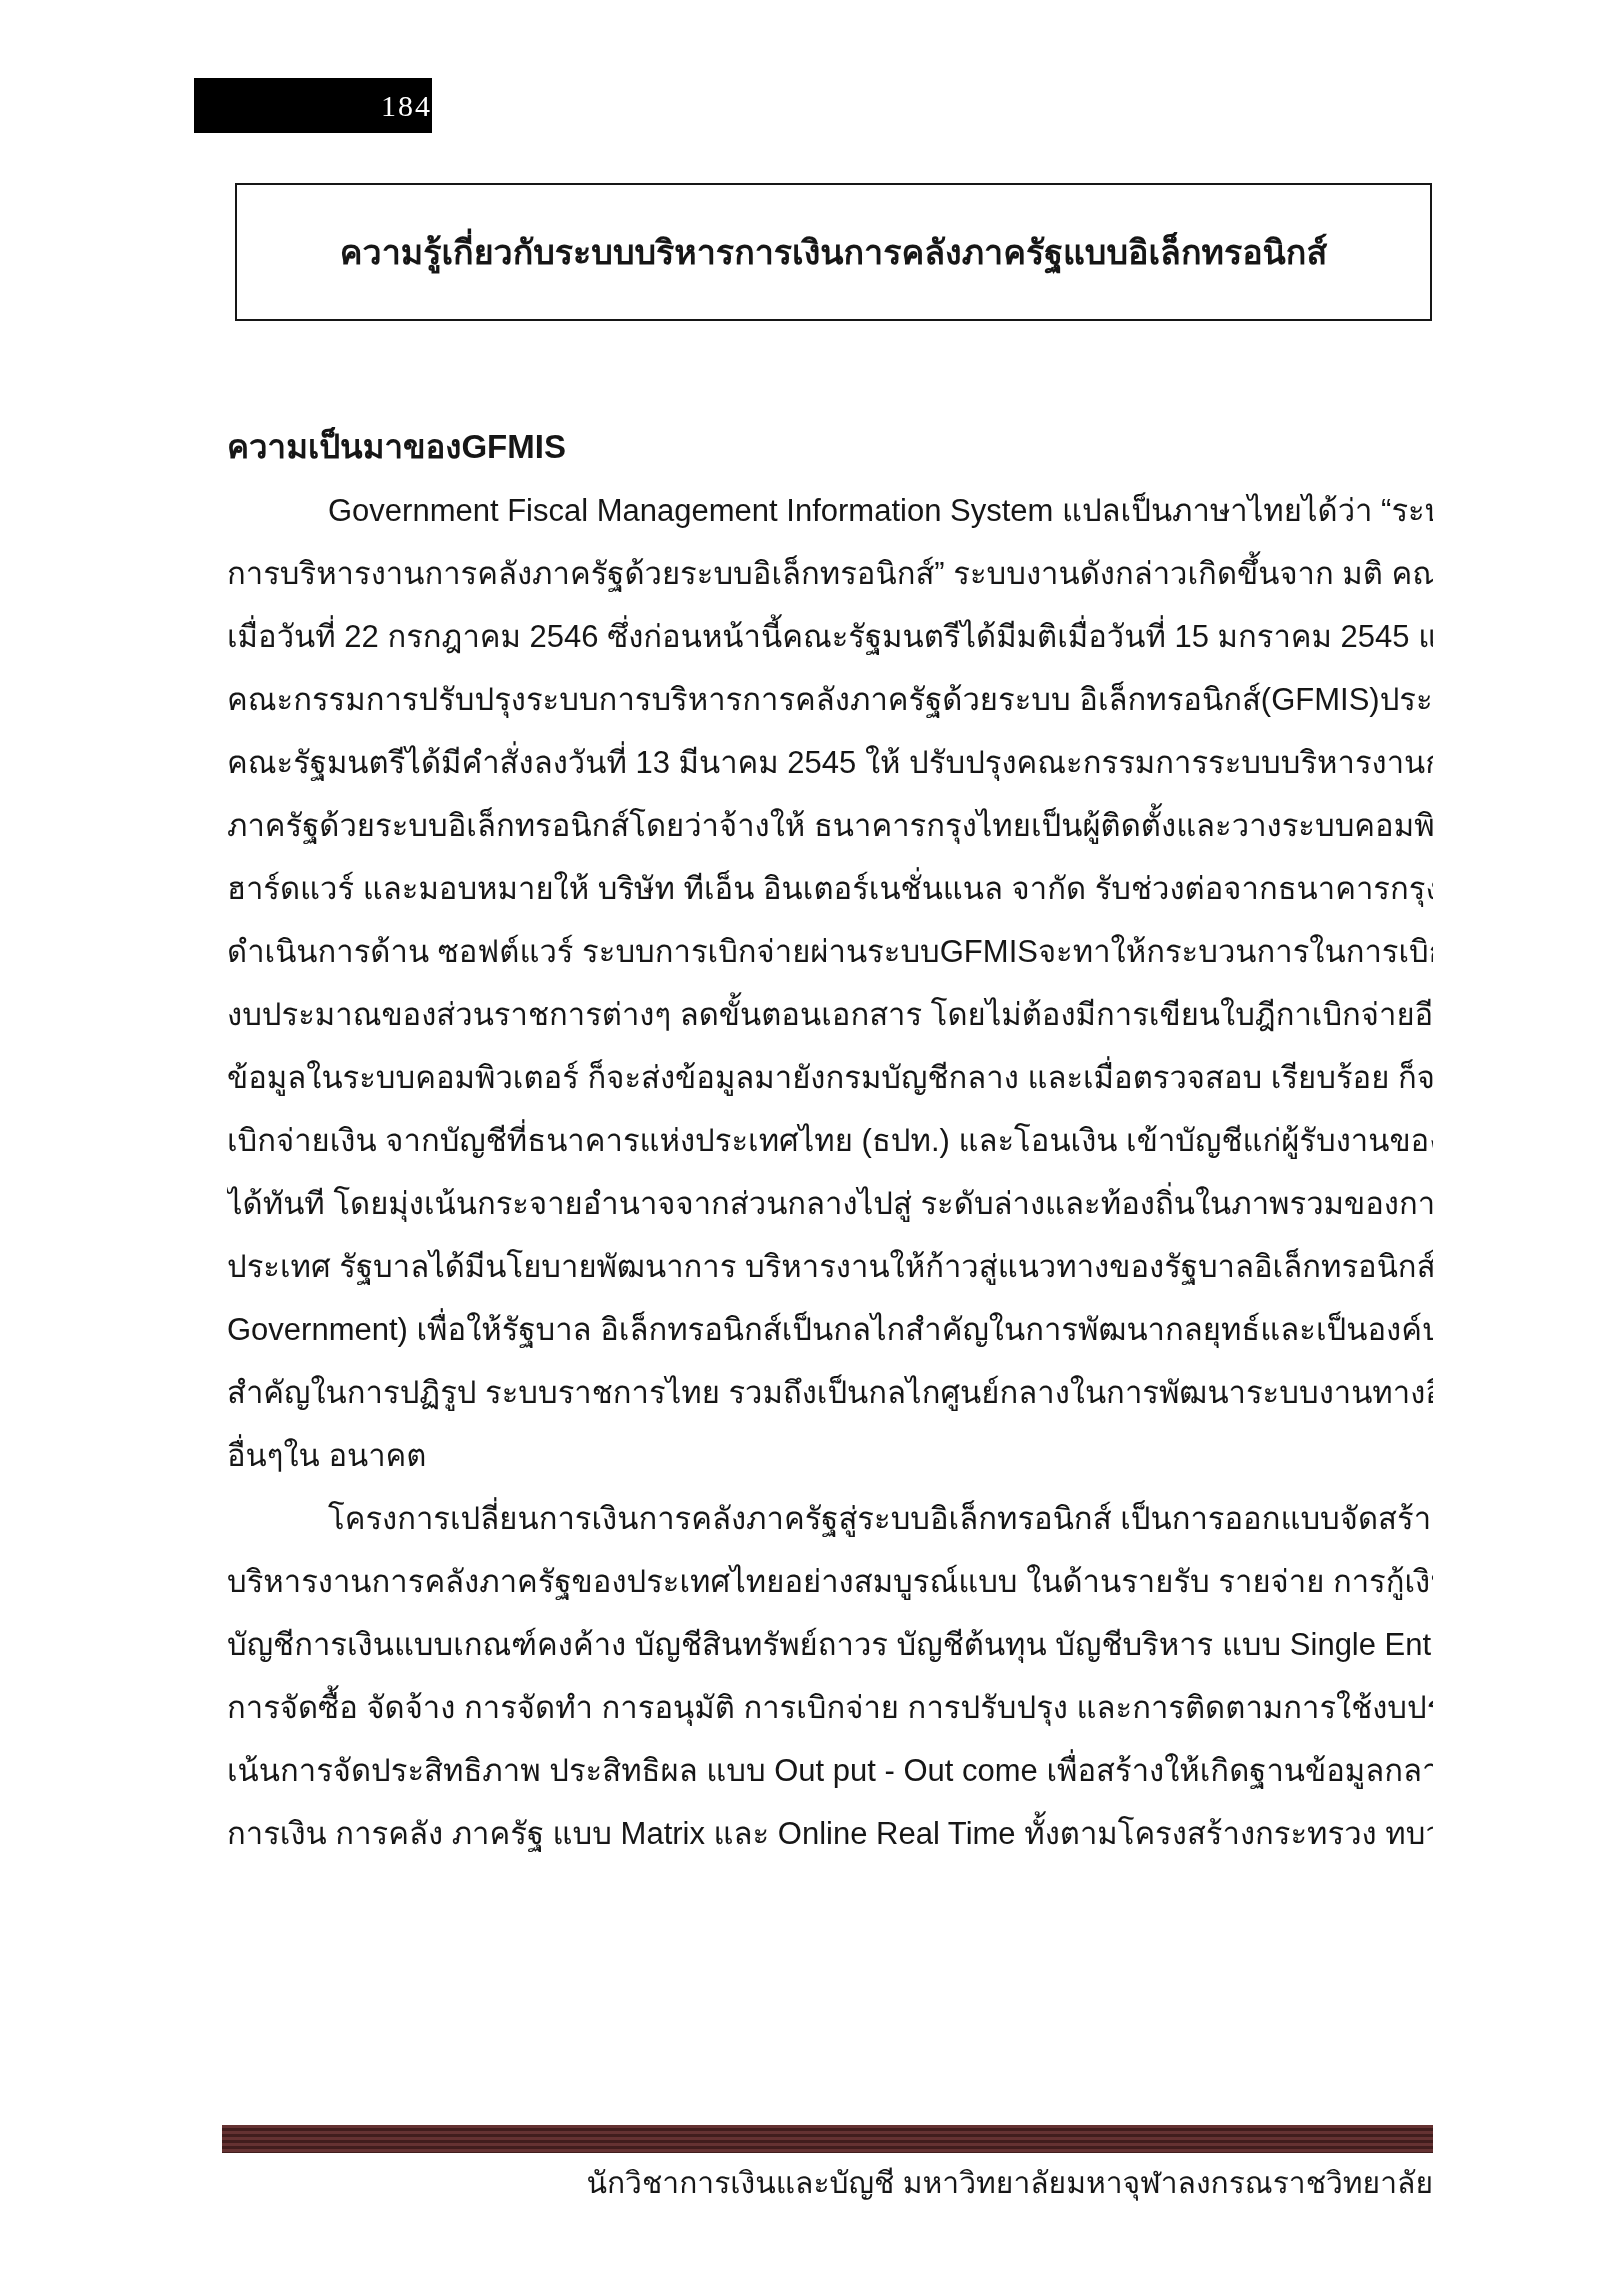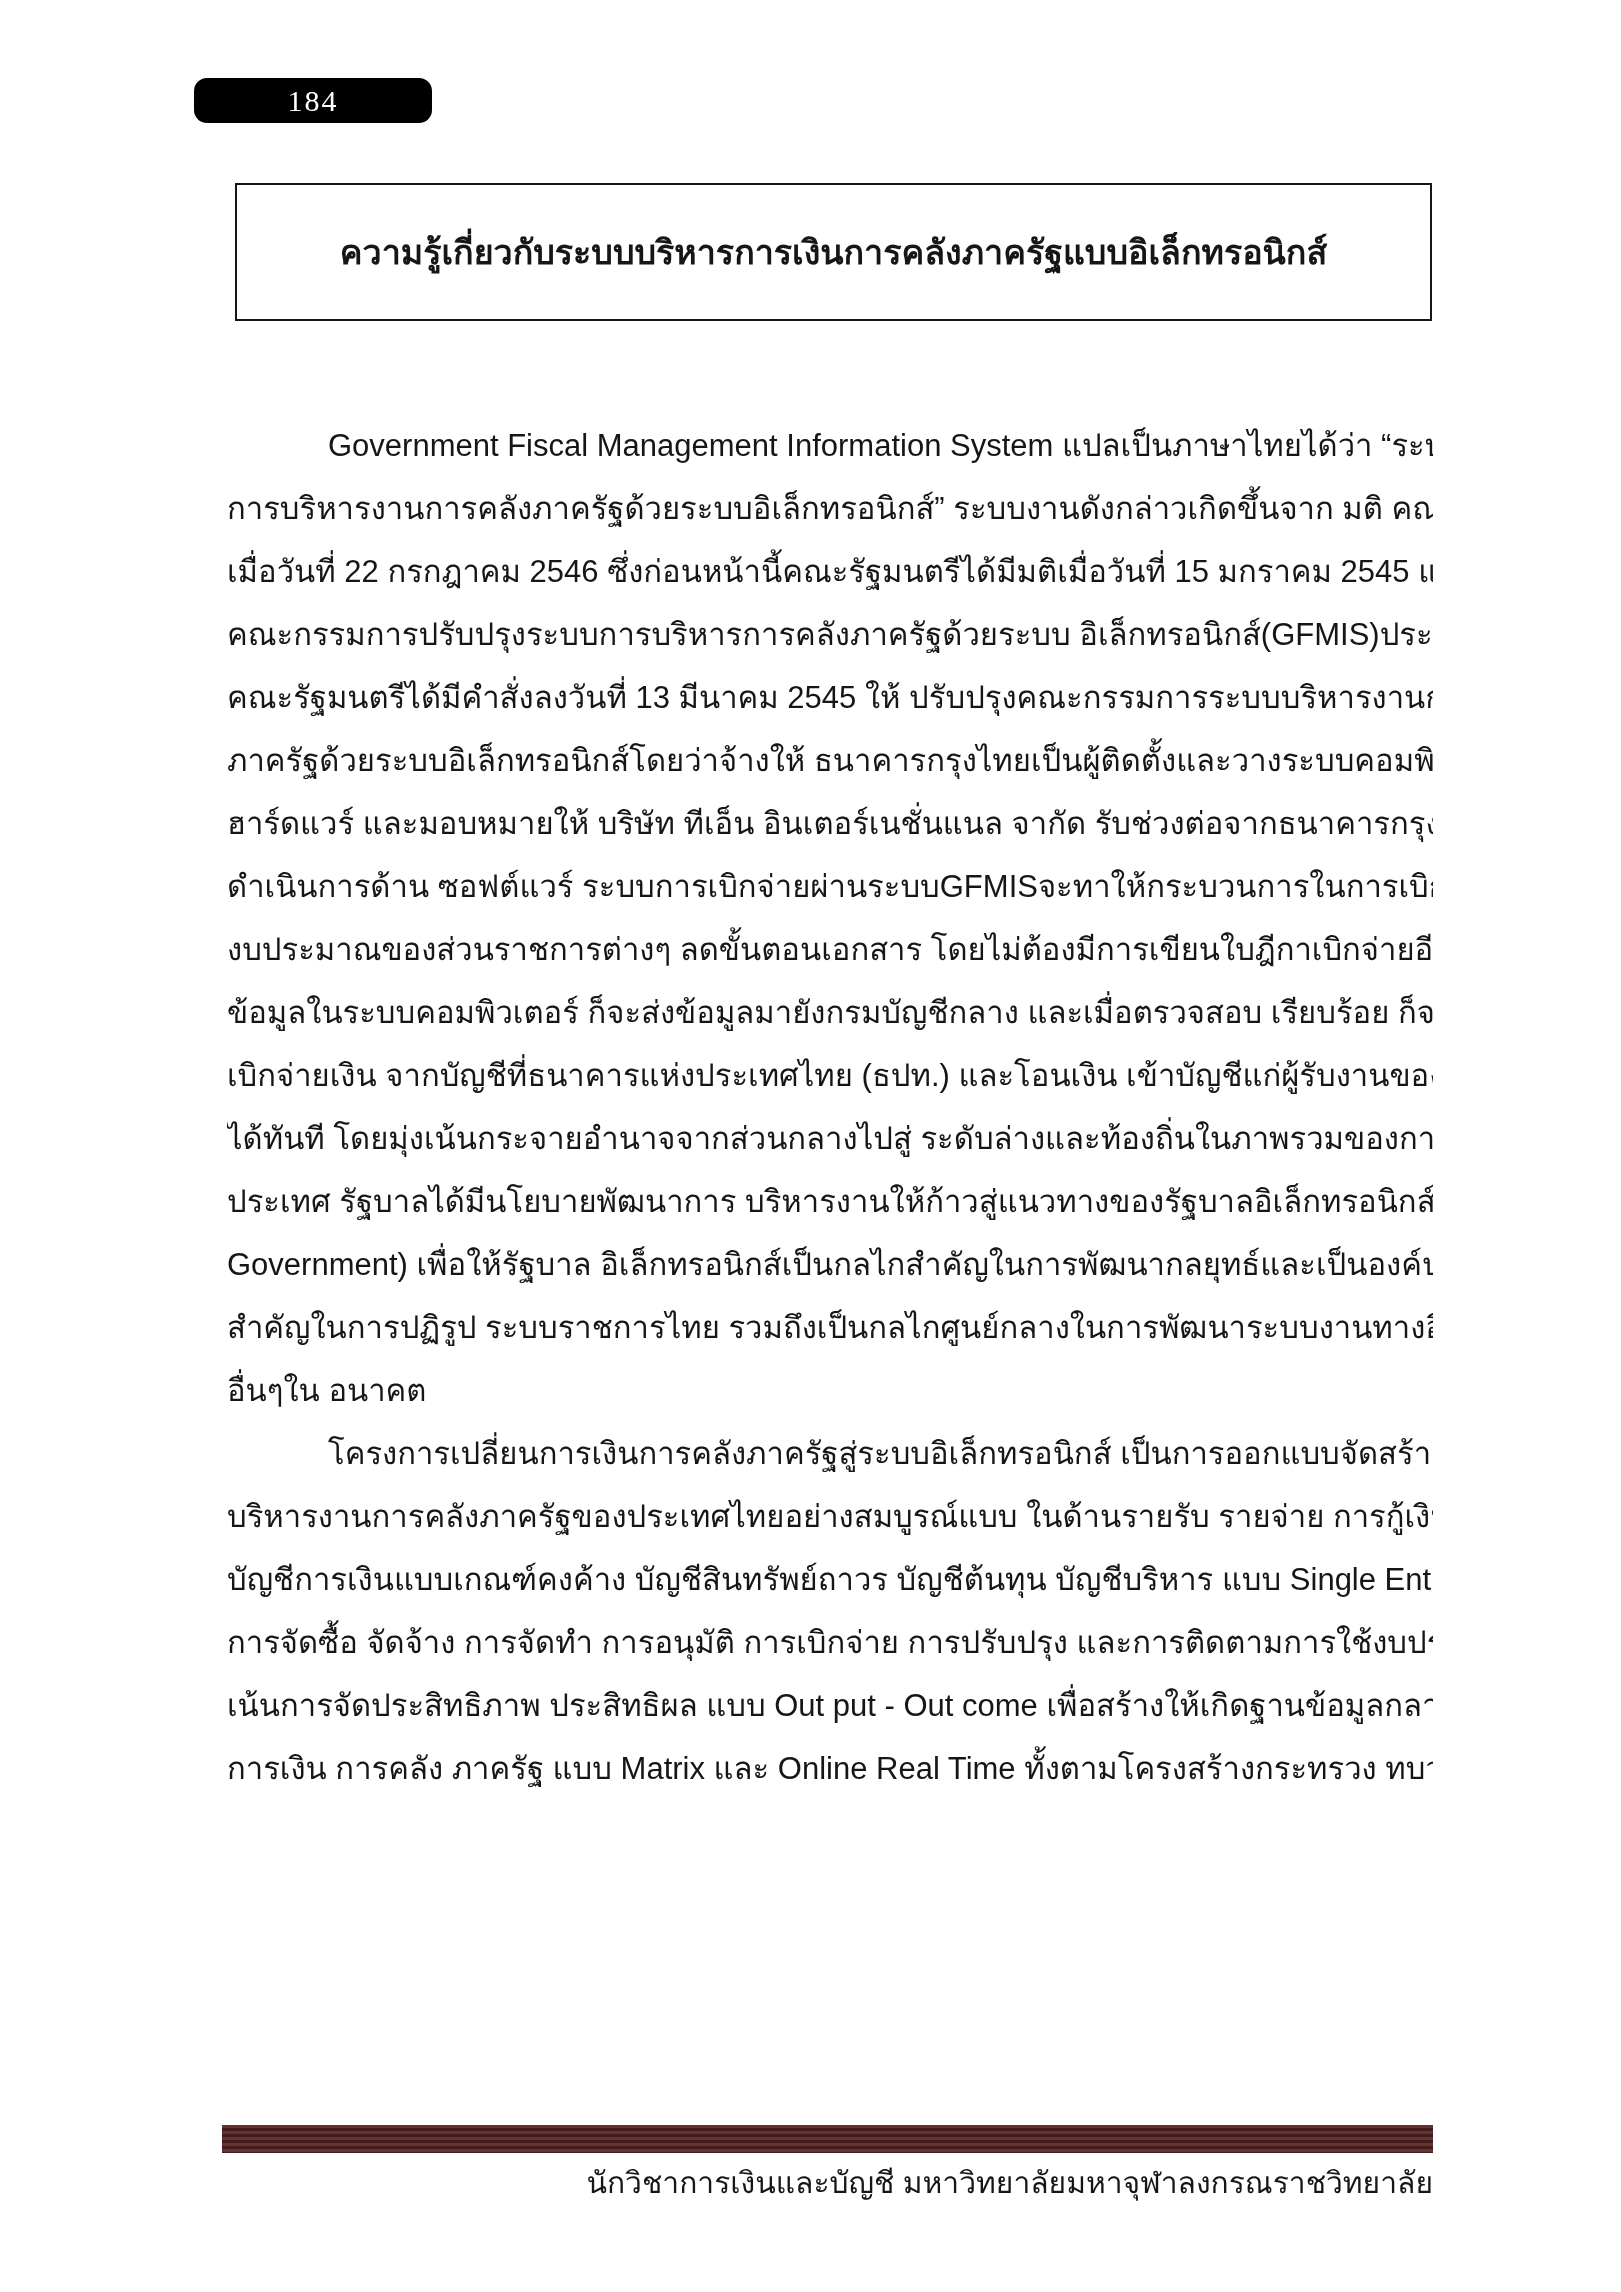--- a/index.html
+++ b/index.html
@@ -15,30 +15,29 @@
     font-family: "Liberation Sans", sans-serif;
     color: #161616;
     overflow: hidden;
   }
   
   .pagenum-box {
     position: absolute;
     left: 194px;
     top: 78px;
     width: 238px;
-    height: 45px;
+    height: 55px;
     background: #000000;
     color: #ffffff;
     display: flex;
     align-items: center;
-    justify-content: center;
+    justify-content: flex-end;
     font-family: "Liberation Serif", serif;
     font-size: 30px;
     letter-spacing: 2px;
-    border-radius: 13px;
   }
   
   .title-box {
     position: absolute;
     left: 235px;
     top: 183px;
     width: 1197px;
     height: 138px;
     box-sizing: border-box;
     border: 2px solid #161616;
@@ -119,20 +118,21 @@
 
   <div class="pagenum-box">
     <span>184</span>
   </div>
 
   <div class="title-box">
     <div class="title-th">ความรู้เกี่ยวกับระบบบริหารการเงินการคลังภาครัฐแบบอิเล็กทรอนิกส์</div>
   </div>
 
   <div class="content">
+    <h2 class="section-heading">ความเป็นมาของGFMIS</h2>
     <div id="paragraphs">
         <div class="para">
           <div class="line indent">Government Fiscal Management Information System แปลเป็นภาษาไทยได้ว่า “ระบบ</div>
           <div class="line">การบริหารงานการคลังภาครัฐด้วยระบบอิเล็กทรอนิกส์” ระบบงานดังกล่าวเกิดขึ้นจาก มติ คณะรัฐมนตรี</div>
           <div class="line">เมื่อวันที่ 22 กรกฎาคม 2546 ซึ่งก่อนหน้านี้คณะรัฐมนตรีได้มีมติเมื่อวันที่ 15 มกราคม 2545 แต่งตั้ง</div>
           <div class="line">คณะกรรมการปรับปรุงระบบการบริหารการคลังภาครัฐด้วยระบบ อิเล็กทรอนิกส์(GFMIS)ประกอบด้วย</div>
           <div class="line">คณะรัฐมนตรีได้มีคำสั่งลงวันที่ 13 มีนาคม 2545 ให้ ปรับปรุงคณะกรรมการระบบบริหารงานการคลัง</div>
           <div class="line">ภาครัฐด้วยระบบอิเล็กทรอนิกส์โดยว่าจ้างให้ ธนาคารกรุงไทยเป็นผู้ติดตั้งและวางระบบคอมพิวเตอร์ในส่วน</div>
           <div class="line">ฮาร์ดแวร์ และมอบหมายให้ บริษัท ทีเอ็น อินเตอร์เนชั่นแนล จากัด รับช่วงต่อจากธนาคารกรุงไทย</div>
           <div class="line">ดำเนินการด้าน ซอฟต์แวร์ ระบบการเบิกจ่ายผ่านระบบGFMISจะทาให้กระบวนการในการเบิกจ่ายเงิน</div>

